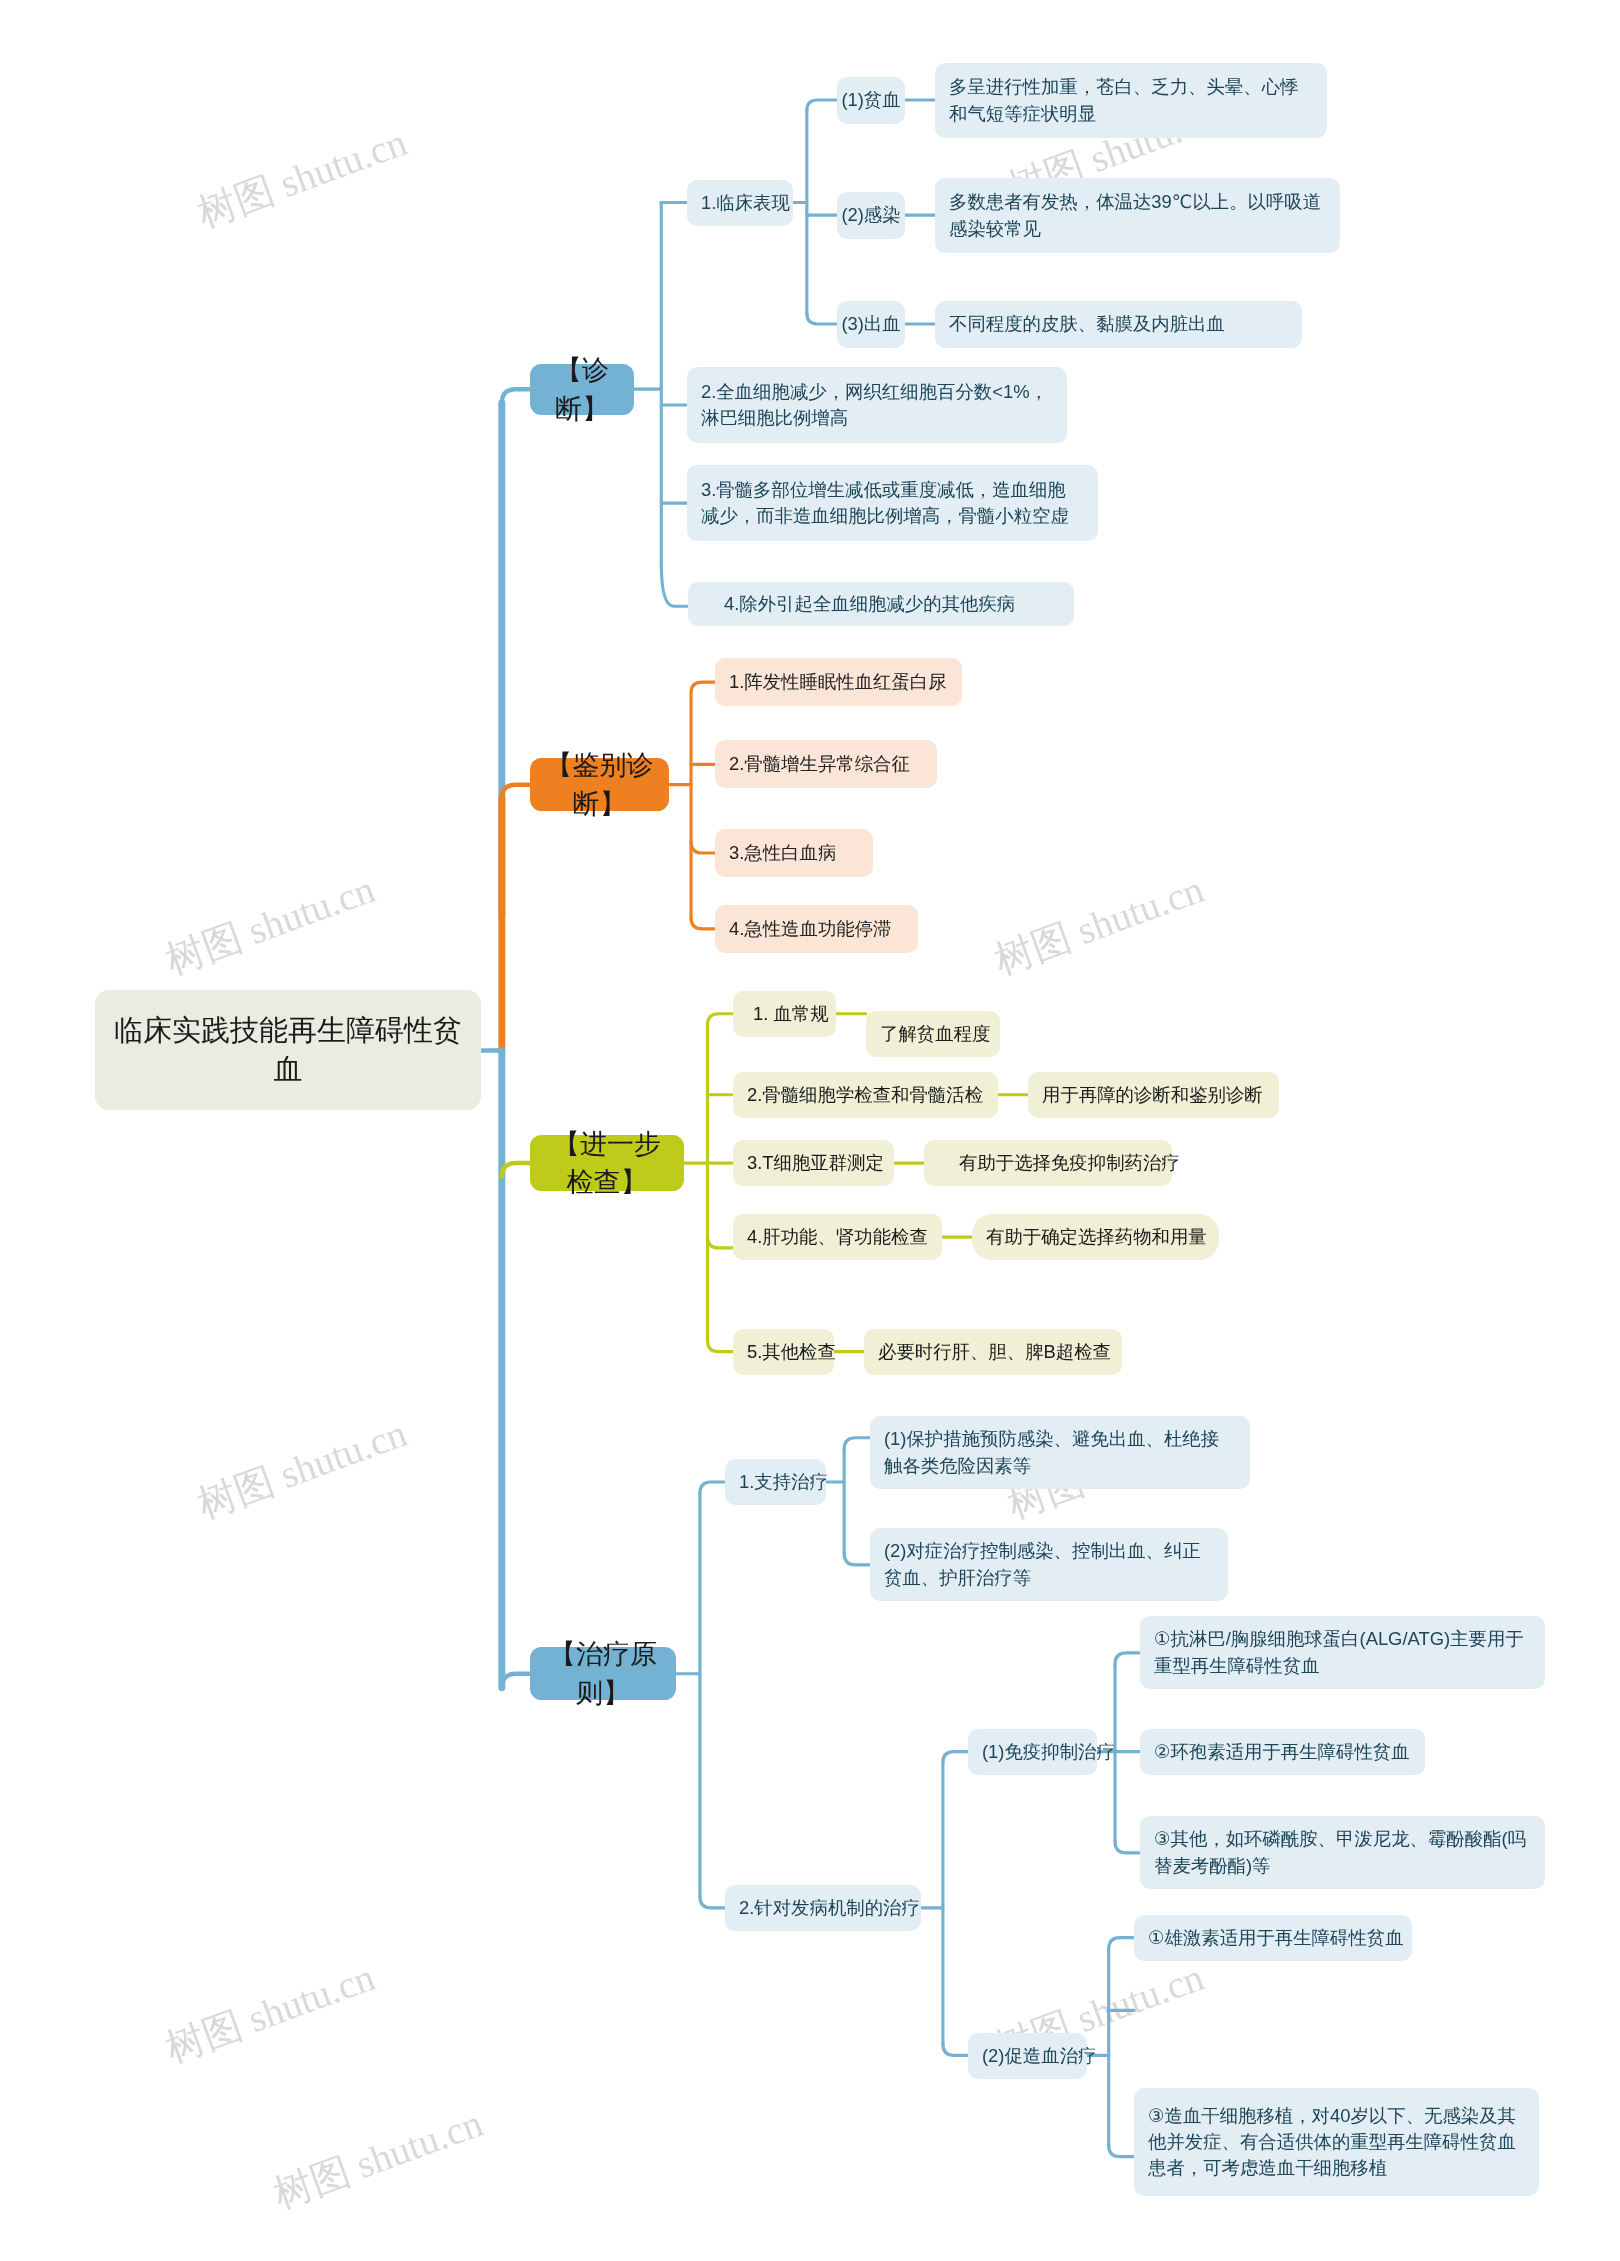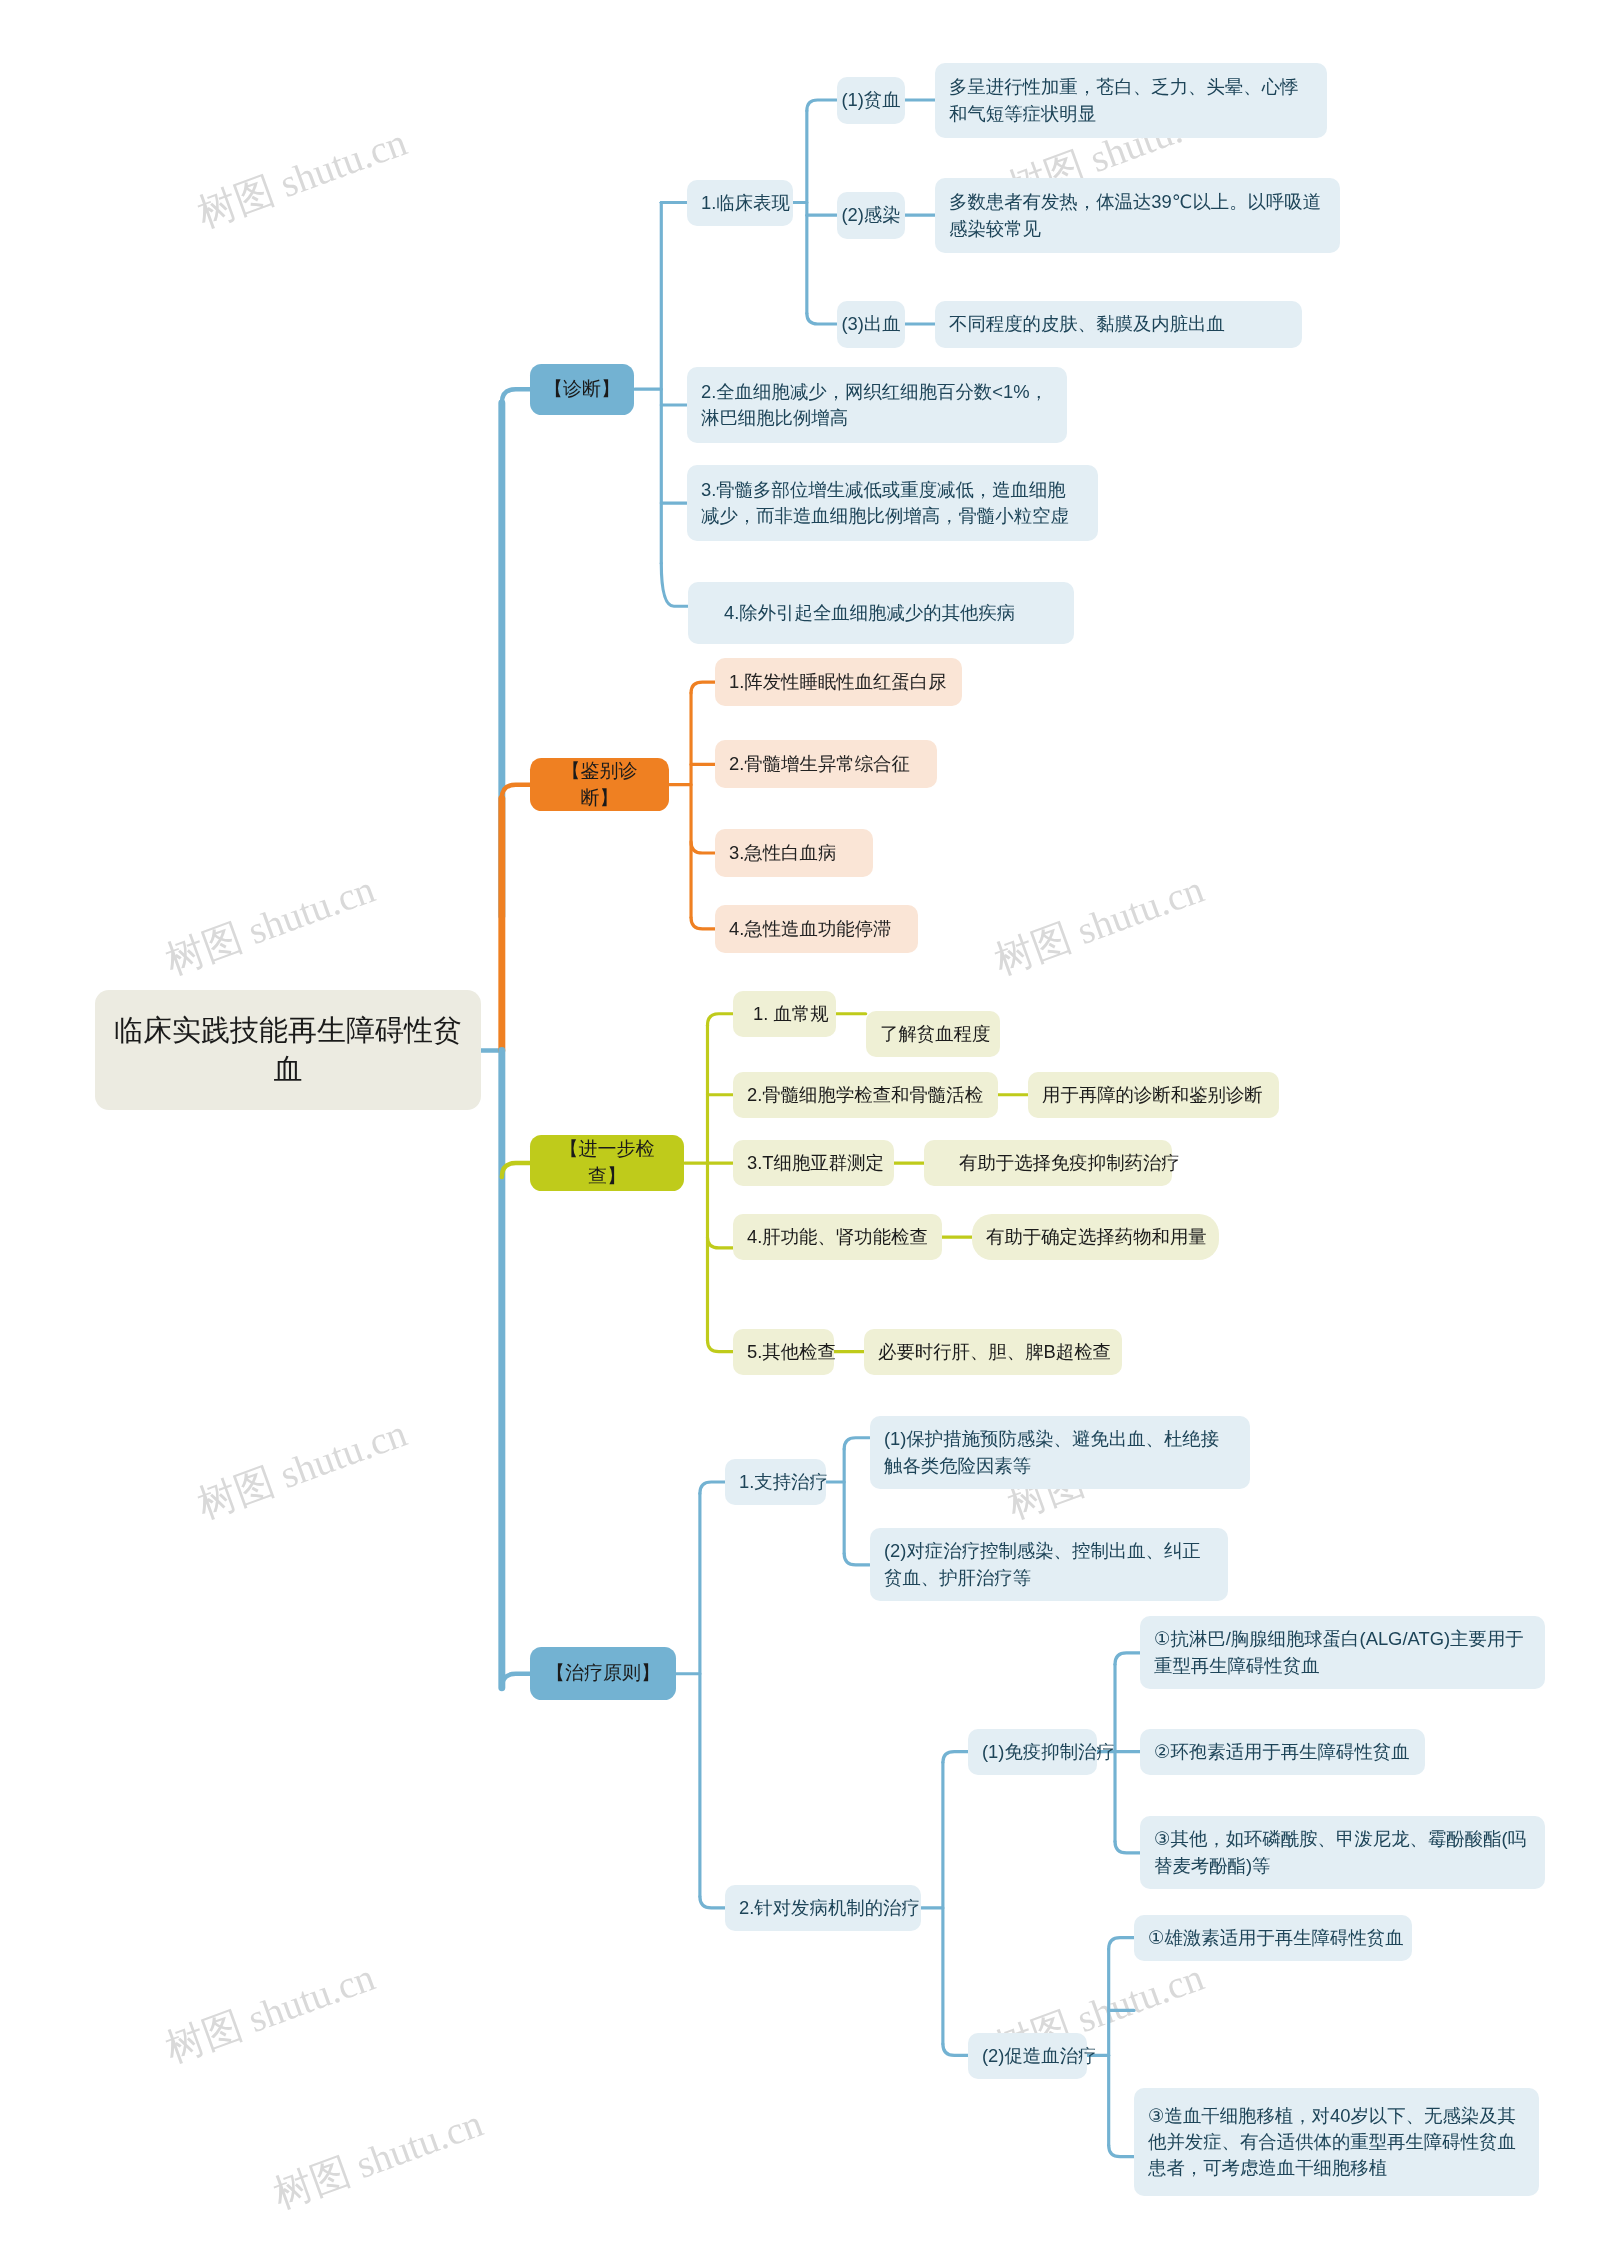--- a/index.html
+++ b/index.html
@@ -62,21 +62,21 @@
     background:#ecebe1;
     color:#1a1a1a;
     font-size:29px;
     justify-content:center;
     text-align:center;
     border-radius:14px;
     line-height:1.35;
   }
 
   .branch{
-    font-size:19px;
+    font-size:27px;
     justify-content:center;
     text-align:center;
     color:#1a1a1a;
     border-radius:11.4px;
     font-weight:400;
   }
   .branch.b-blue{background:#73b2d2;}
   .branch.b-orange{background:#ef8022;}
   .branch.b-olive{background:#bfcb1b;}
 
@@ -209,21 +209,21 @@
   <div class="node lvl3 t-blue nowrap" style="left:837px; top:192px; width:68px; height:47px; justify-content:center;">(2)感染</div>
   <div class="node lvl4 t-blue" style="left:935px; top:178px; width:405px; height:75px;">多数患者有发热，体温达39℃以上。以呼吸道感染较常见</div>
 
   <div class="node lvl3 t-blue nowrap" style="left:837px; top:301px; width:68px; height:47px; justify-content:center;">(3)出血</div>
   <div class="node lvl4 t-blue nowrap" style="left:935px; top:301px; width:367px; height:47px;">不同程度的皮肤、黏膜及内脏出血</div>
 
   <div class="node lvl2 t-blue" style="left:687px; top:367px; width:380px; height:76px;">2.全血细胞减少，网织红细胞百分数&lt;1%，淋巴细胞比例增高</div>
 
   <div class="node lvl2 t-blue" style="left:687px; top:465px; width:411px; height:76px;">3.骨髓多部位增生减低或重度减低，造血细胞减少，而非造血细胞比例增高，骨髓小粒空虚</div>
 
-  <div class="node lvl2 t-blue nowrap" style="left:688px; top:582px; width:386px; height:62px;padding-left:36px;">4.除外引起全血细胞减少的其他疾病</div>
+  <div class="node lvl2 t-blue nowrap" style="left:688px; top:582px; width:386px; height:44px;padding-left:36px;">4.除外引起全血细胞减少的其他疾病</div>
 
   <div class="node branch b-orange" style="left:530px; top:758px; width:139px; height:53px;">【鉴别诊断】</div>
 
   <div class="node lvl2 t-orange nowrap" style="left:715px; top:658px; width:247px; height:48px;">1.阵发性睡眠性血红蛋白尿</div>
   <div class="node lvl2 t-orange nowrap" style="left:715px; top:740px; width:222px; height:48px;">2.骨髓增生异常综合征</div>
   <div class="node lvl2 t-orange nowrap" style="left:715px; top:829px; width:158px; height:48px;">3.急性白血病</div>
   <div class="node lvl2 t-orange nowrap" style="left:715px; top:905px; width:203px; height:48px;">4.急性造血功能停滞</div>
 
   <div class="node branch b-olive" style="left:530px; top:1135px; width:154px; height:56px;">【进一步检查】</div>
 

